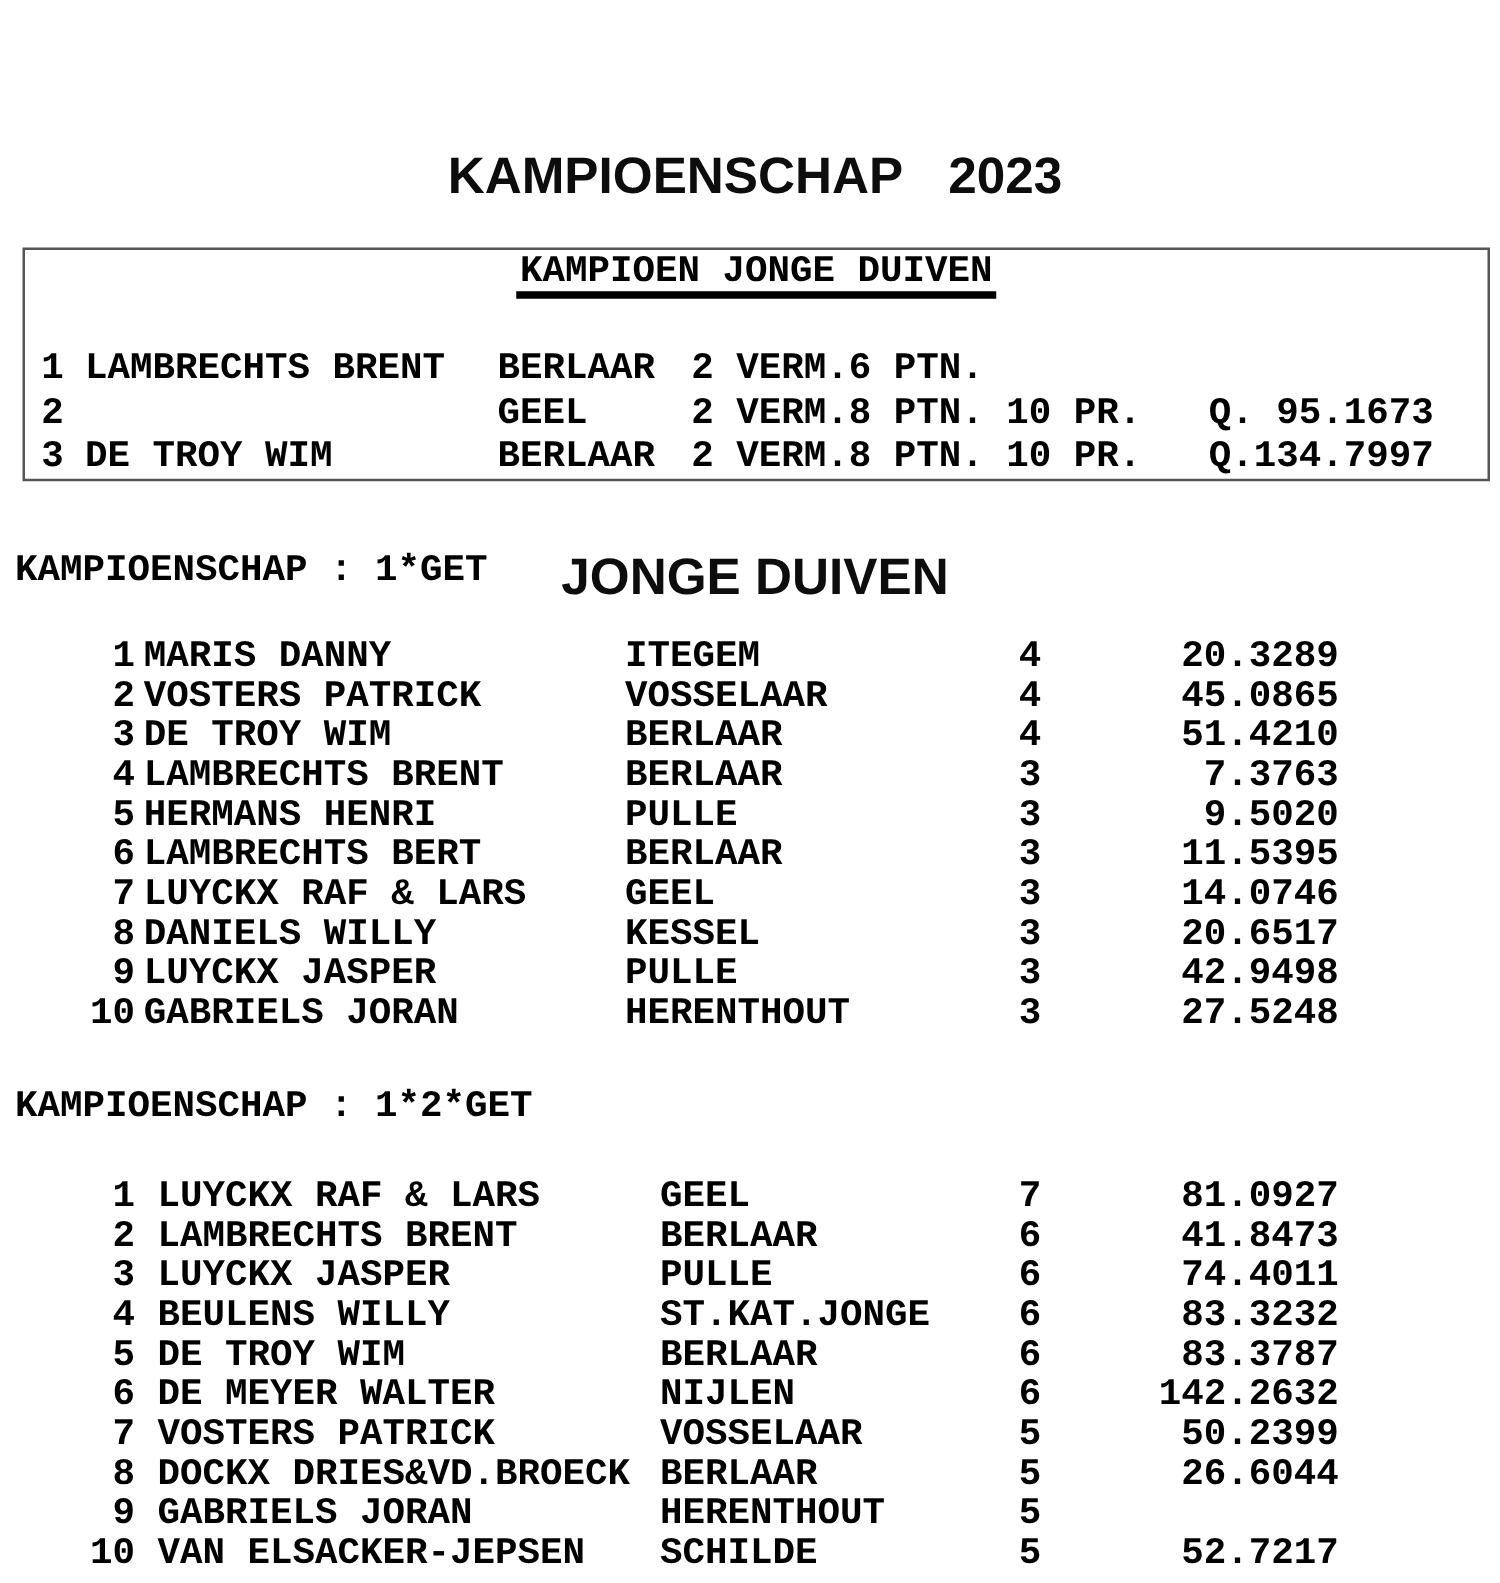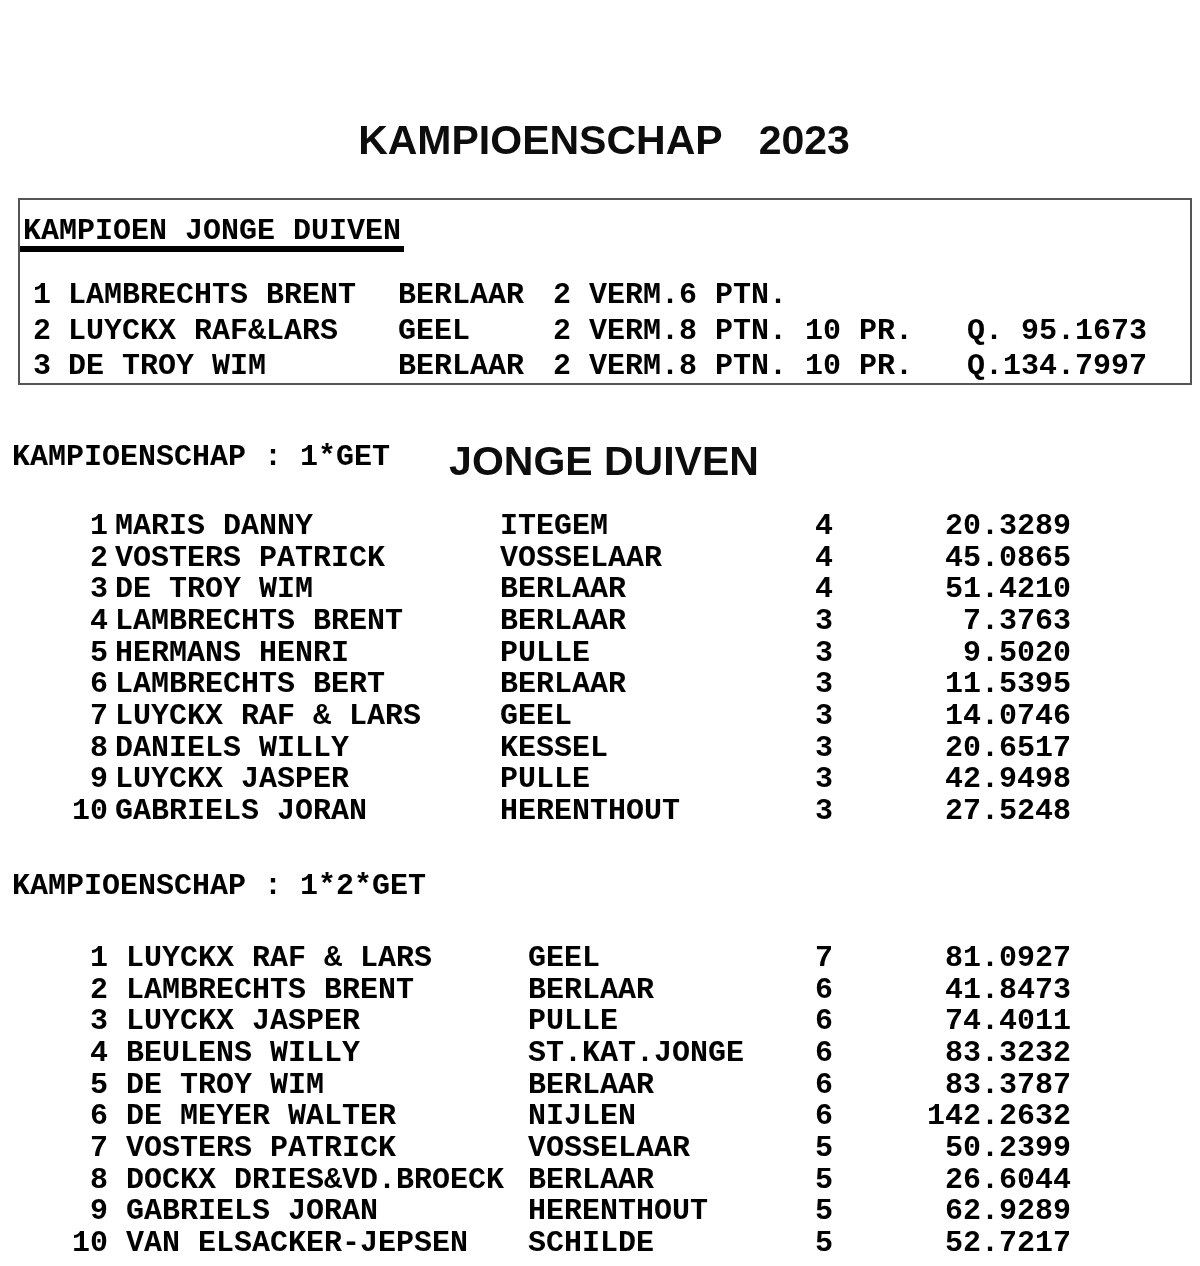--- a/index.html
+++ b/index.html
@@ -31,22 +31,22 @@
   .title-line { display:block; }
   .t1 { word-spacing:7px; }
   
   .champ-box {
     position:absolute; left:18px; top:198px;
     width:1170px; height:183px;
     border:2px solid #555;
     background:#fff;
   }
   .box-title-wrap {
-    position:absolute; left:0; top:18px; width:100%;
-    text-align:left;
+    position:absolute; left:0; top:5px; width:100%;
+    text-align:center;
   }
   .box-title {
     display:inline-block;
     line-height:27px;
     border-bottom:6px solid #000;
     padding:0 3px 1px 3px;
   }
   .box-row {
     position:absolute; left:0; width:100%; height:32px; line-height:32px;
   }
@@ -92,21 +92,20 @@
 
   <div class="box-row mono" style="top:79px">
     <span class="br-rank">1</span>
     <span class="br-name">LAMBRECHTS BRENT</span>
     <span class="br-city">BERLAAR</span>
     <span class="br-detail">2 VERM.6 PTN.</span>
     <span class="br-q"></span>
   </div>
   <div class="box-row mono" style="top:115px">
     <span class="br-rank">2</span>
-    <span class="br-name">LUYCKX RAF&amp;LARS</span>
     <span class="br-city">GEEL</span>
     <span class="br-detail">2 VERM.8 PTN. 10 PR.</span>
     <span class="br-q">Q. 95.1673</span>
   </div>
   <div class="box-row mono" style="top:150px">
     <span class="br-rank">3</span>
     <span class="br-name">DE TROY WIM</span>
     <span class="br-city">BERLAAR</span>
     <span class="br-detail">2 VERM.8 PTN. 10 PR.</span>
     <span class="br-q">Q.134.7997</span>
@@ -245,21 +244,20 @@
     <span class="c-name">DOCKX DRIES&amp;VD.BROECK</span>
     <span class="c-city">BERLAAR</span>
     <span class="c-count">5</span>
     <span class="c-coeff">26.6044</span>
   </div>
   <div class="row mono" style="top:1195px">
     <span class="c-rank">9</span>
     <span class="c-name">GABRIELS JORAN</span>
     <span class="c-city">HERENTHOUT</span>
     <span class="c-count">5</span>
-    <span class="c-coeff">62.9289</span>
   </div>
   <div class="row mono" style="top:1227px">
     <span class="c-rank">10</span>
     <span class="c-name">VAN ELSACKER-JEPSEN</span>
     <span class="c-city">SCHILDE</span>
     <span class="c-count">5</span>
     <span class="c-coeff">52.7217</span>
   </div>
 </div>
 

